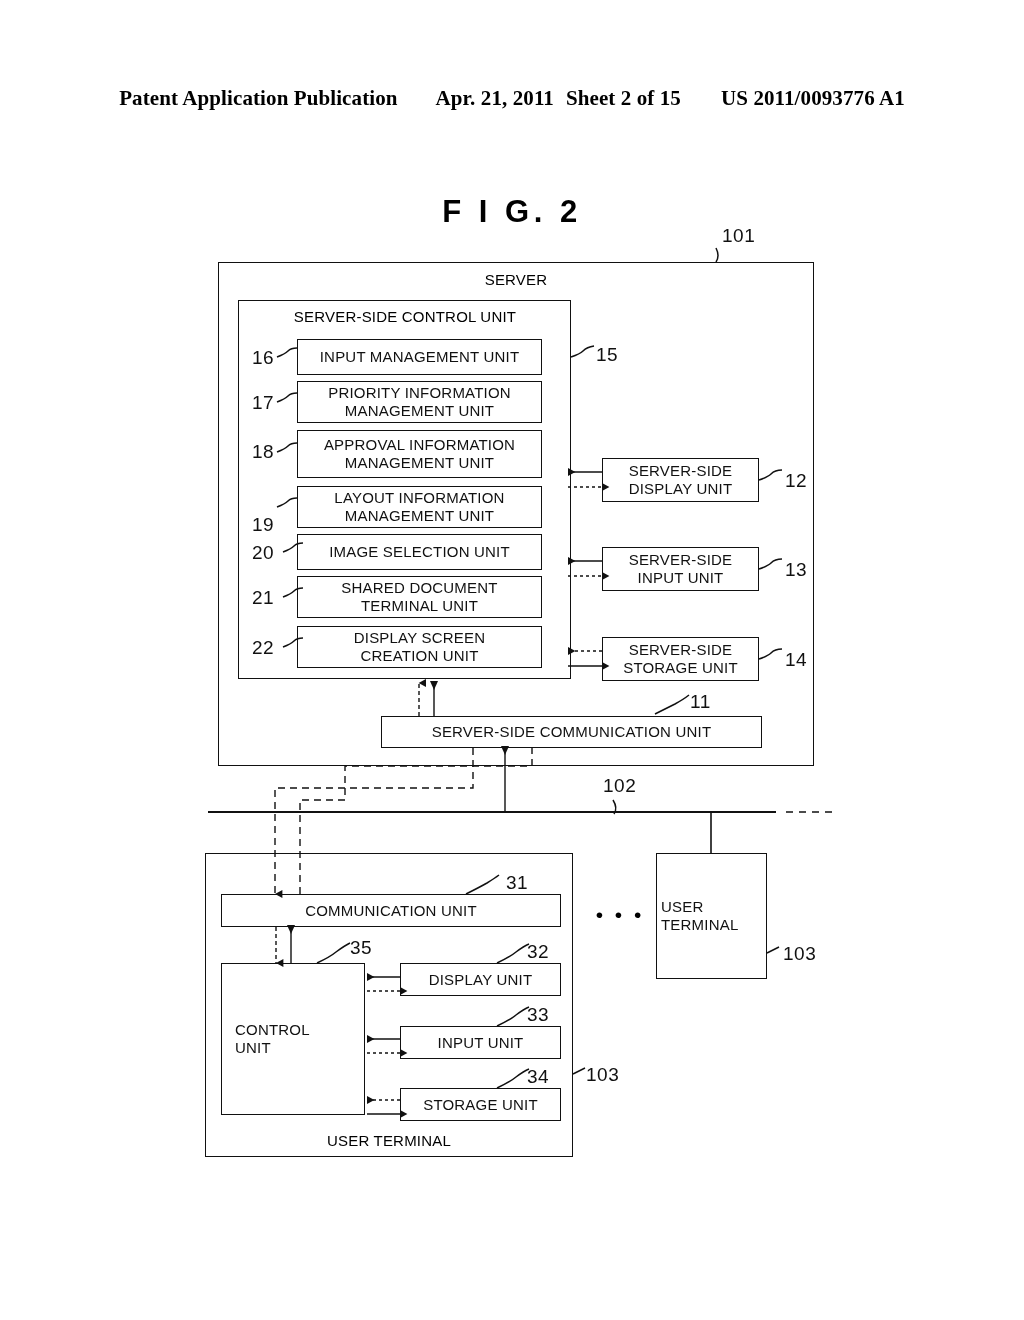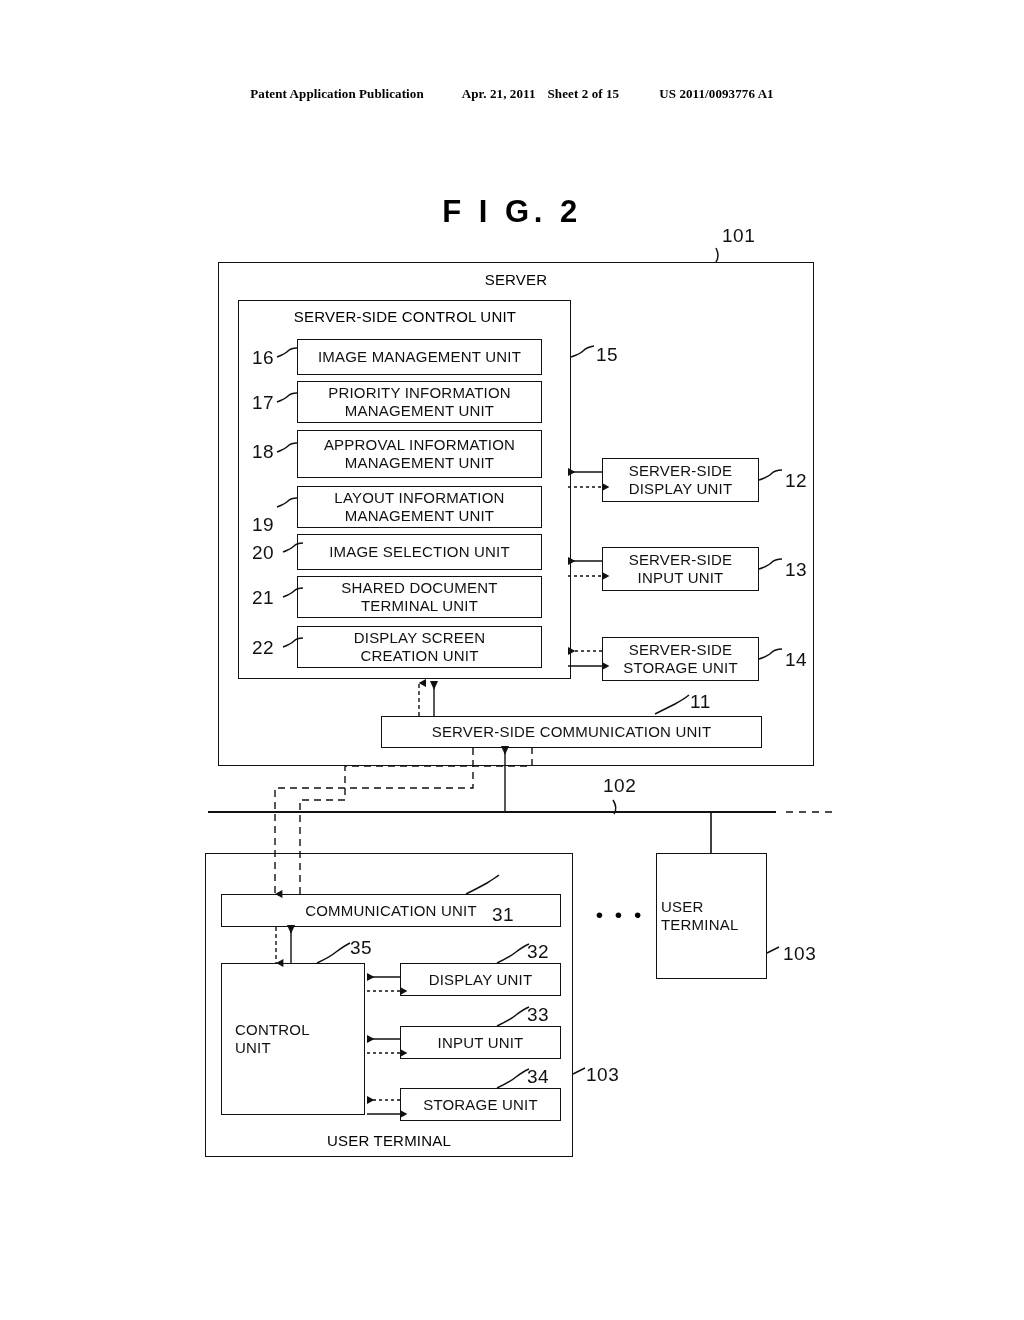--- a/index.html
+++ b/index.html
@@ -22,21 +22,21 @@
     position: absolute;
     left: 0;
     top: 86px;
     width: 1024px;
     height: 26px;
     display: flex;
     justify-content: center;
     align-items: baseline;
     font-family: "Liberation Serif", serif;
     font-weight: bold;
-    font-size: 13px;
+    font-size: 21px;
     letter-spacing: 0.1px;
     white-space: nowrap;
   }
   #pub-header .seg { display: inline-block; }
   #pub-header .gap-a { width: 38px; }
   #pub-header .gap-b { width: 12px; }
   #pub-header .gap-c { width: 40px; }
 
   
   #fig-title {
@@ -121,21 +121,21 @@
 <div id="fig-title">F I G.  2</div>
 
 <div class="dbox" style="left:218px; top:262px; width:596px; height:504px;"></div>
 <div class="blabel" style="left:418px; top:271px; width:196px;">SERVER</div>
 <div class="refnum" style="left:722px; top:225px;">101</div>
 
 <div class="dbox" style="left:238px; top:300px; width:333px; height:379px;"></div>
 <div class="blabel" style="left:255px; top:308px; width:300px;">SERVER-SIDE CONTROL UNIT</div>
 <div class="refnum" style="left:596px; top:344px;">15</div>
 
-<div class="unit-box" style="left:297px; top:339px; width:245px; height:36px;">IMAGE MANAGEMENT UNIT</div>
+<div class="unit-box" style="left:297px; top:339px; width:245px; height:36px;">INPUT MANAGEMENT UNIT</div>
 <div class="refnum" style="left:252px; top:347px;">16</div>
 
 <div class="unit-box" style="left:297px; top:381px; width:245px; height:42px;">PRIORITY INFORMATION
 MANAGEMENT UNIT</div>
 <div class="refnum" style="left:252px; top:392px;">17</div>
 
 <div class="unit-box" style="left:297px; top:430px; width:245px; height:48px;">APPROVAL INFORMATION
 MANAGEMENT UNIT</div>
 <div class="refnum" style="left:252px; top:441px;">18</div>
 
@@ -169,21 +169,21 @@
 <div class="unit-box" style="left:381px; top:716px; width:381px; height:32px;">SERVER-SIDE COMMUNICATION UNIT</div>
 <div class="refnum" style="left:690px; top:691px;">11</div>
 
 <div class="refnum" style="left:603px; top:775px;">102</div>
 
 <div class="dbox" style="left:205px; top:853px; width:368px; height:304px;"></div>
 <div class="blabel" style="left:289px; top:1132px; width:200px;">USER TERMINAL</div>
 <div class="refnum" style="left:586px; top:1064px;">103</div>
 
 <div class="unit-box" style="left:221px; top:894px; width:340px; height:33px;">COMMUNICATION UNIT</div>
-<div class="refnum" style="left:492px; top:872px;margin-top:32px;">31</div>
+<div class="refnum" style="left:506px; top:872px;">31</div>
 
 <div class="unit-box" style="left:221px; top:963px; width:144px; height:152px; justify-content:flex-start; padding-left:13px; text-align:left;">CONTROL
 UNIT</div>
 <div class="refnum" style="left:350px; top:937px;">35</div>
 
 <div class="unit-box" style="left:400px; top:963px; width:161px; height:33px;">DISPLAY UNIT</div>
 <div class="refnum" style="left:527px; top:941px;">32</div>
 
 <div class="unit-box" style="left:400px; top:1026px; width:161px; height:33px;">INPUT UNIT</div>
 <div class="refnum" style="left:527px; top:1004px;">33</div>

